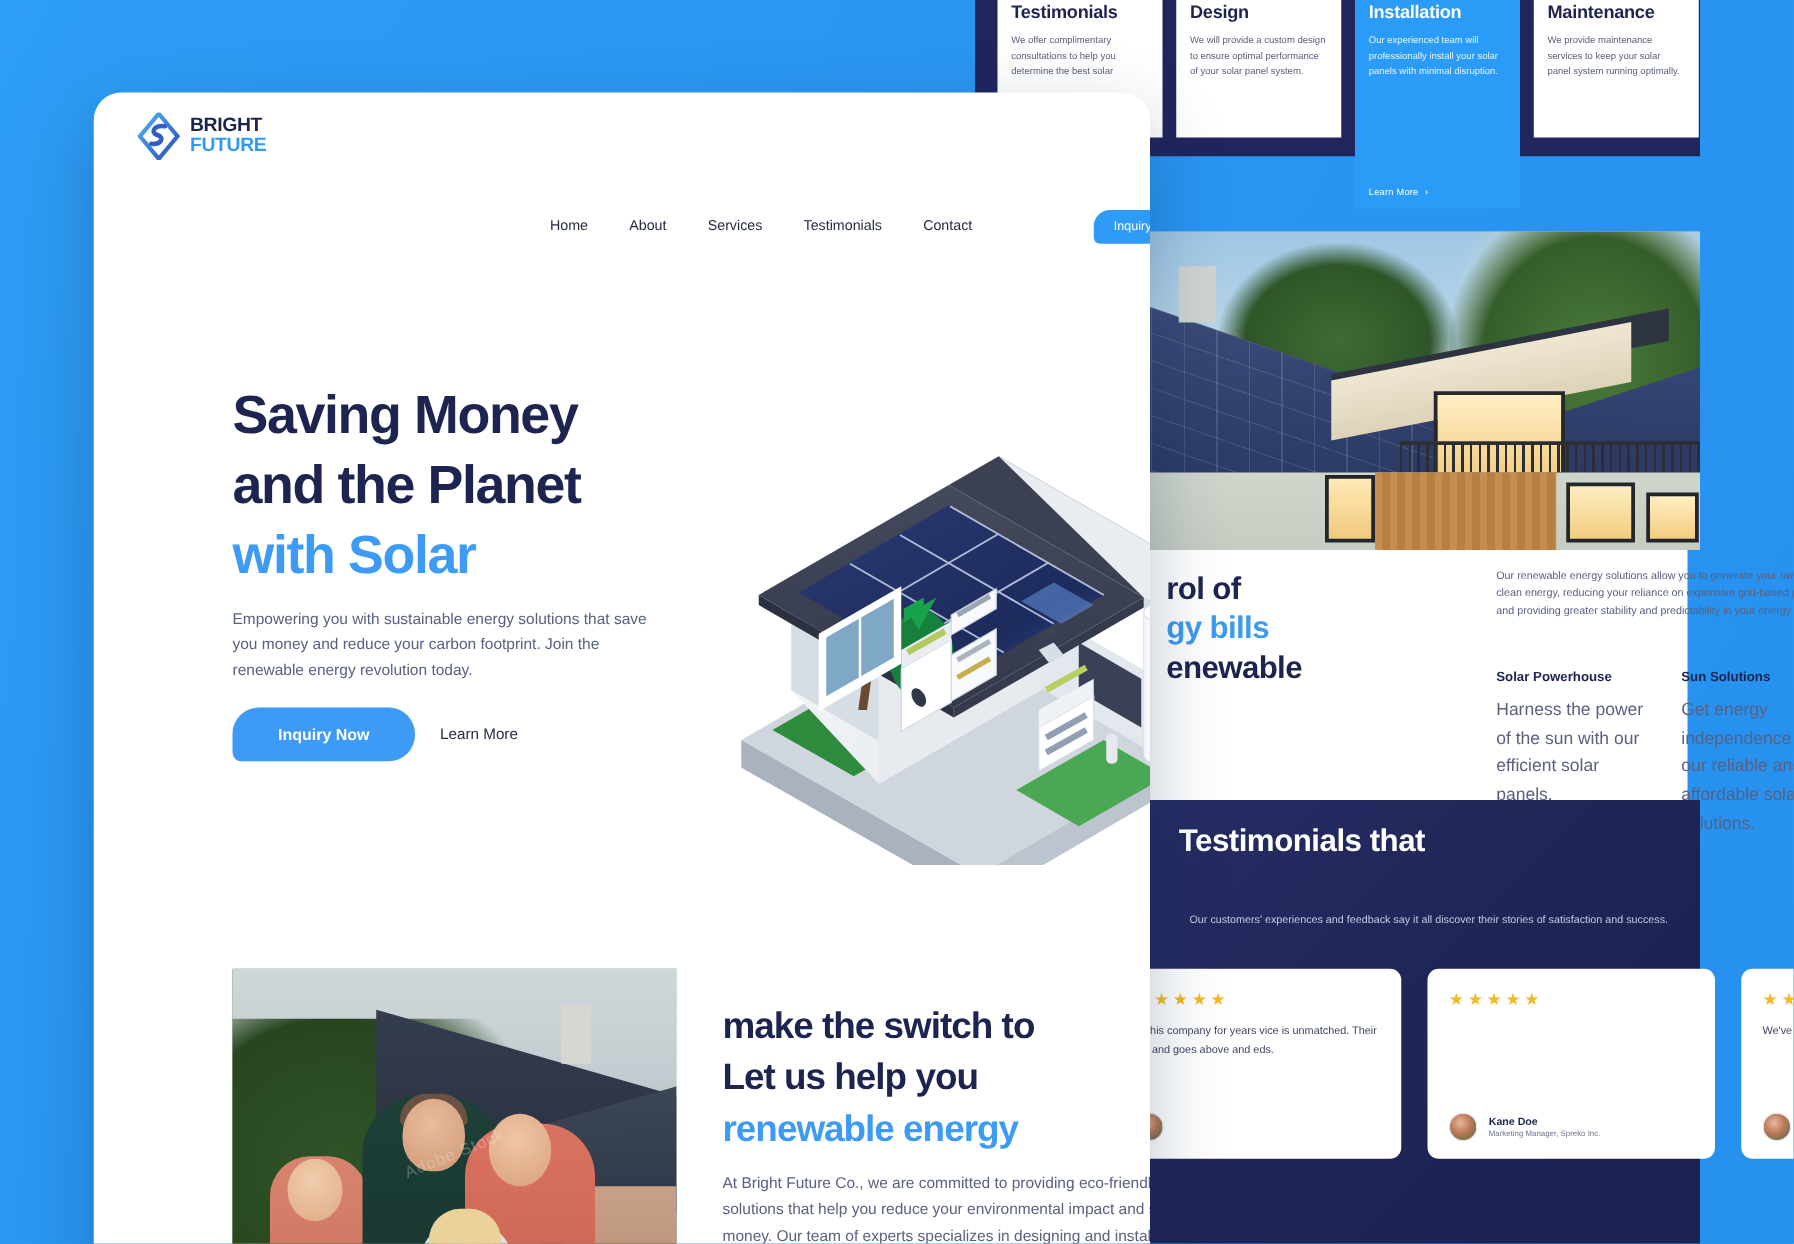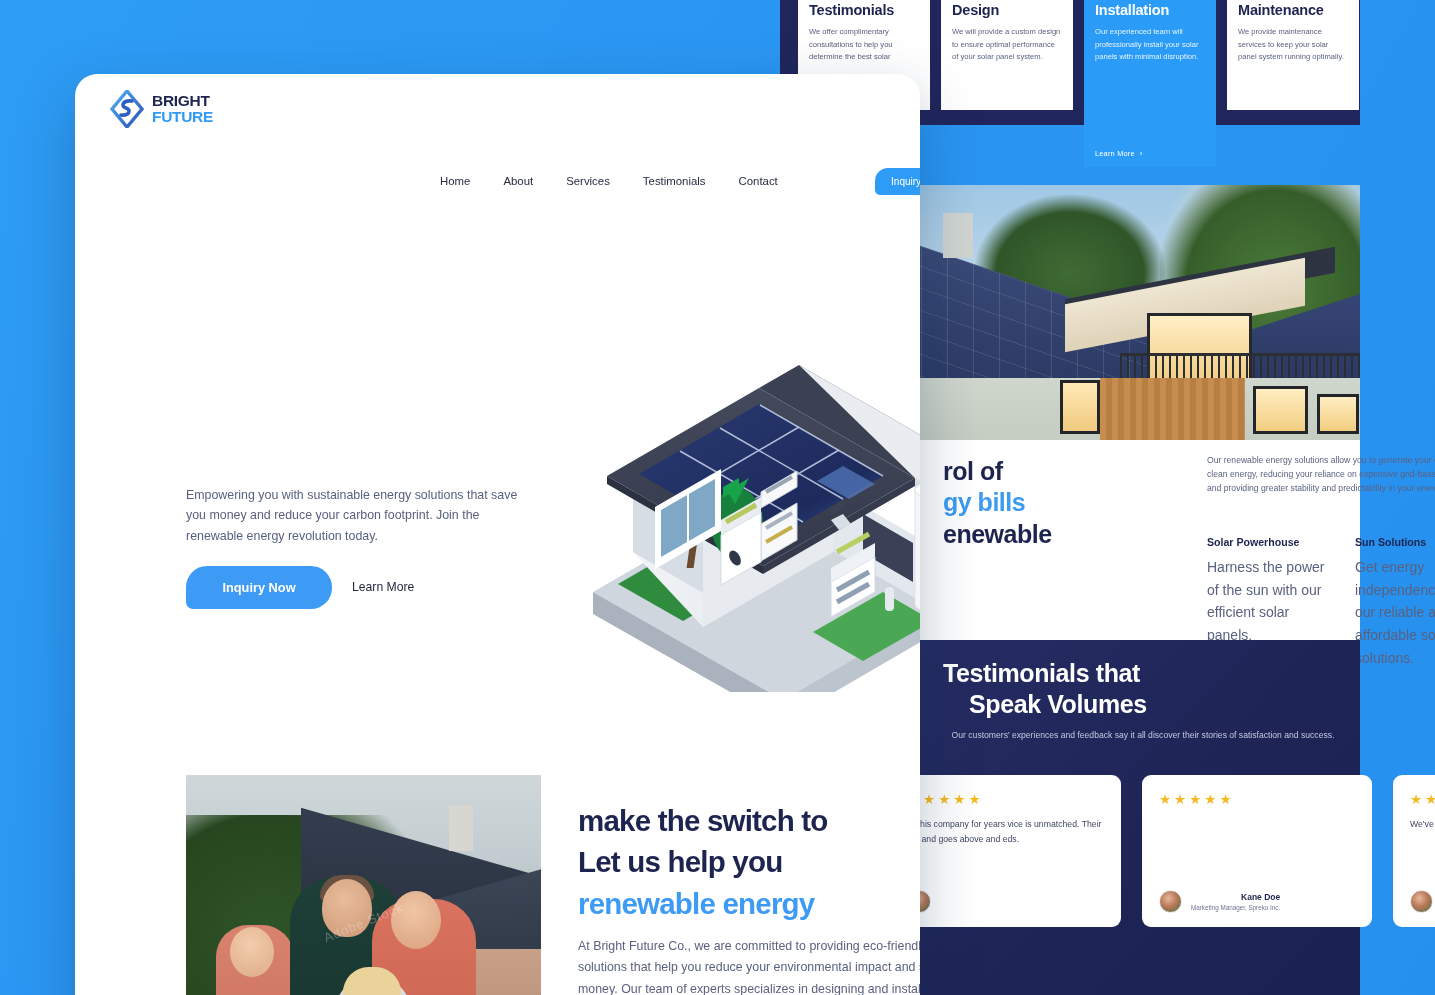--- a/index.html
+++ b/index.html
@@ -114,21 +114,21 @@
   }
   .bs-photo .win1 { position:absolute; left:145px; bottom:6px; width:40px; height:54px;
     background: linear-gradient(180deg,#ffe9b6,#f0c97e); border:3px solid #23252a; }
   .bs-photo .win2 { position:absolute; left:338px; bottom:6px; width:55px; height:48px;
     background: linear-gradient(180deg,#ffeec2,#f2cd80); border:3px solid #23252a; }
   .bs-photo .win3 { position:absolute; left:402px; bottom:6px; width:42px; height:40px;
     background: linear-gradient(180deg,#ffeec2,#f2cd80); border:3px solid #23252a; }
 
   
   .bs-white {
-    position: absolute; left: 135px; top: 500px;
+    position: absolute; left: 125px; top: 500px;
     width: 445px; height: 232px;
     background: #ffffff;
   }
   .bs-heading {
     position:absolute; left: 28px; top: 16px;
     font-size: 25px; font-weight: 700; line-height: 1.25;
     color:#1d2450; letter-spacing:-0.5px;
   }
   .bs-heading .hl { color:#3d9bf0; }
   .bs-body {
@@ -145,39 +145,40 @@
   
   .bs-testi {
     position: absolute; left: 135px; top: 700px;
     width: 445px; height: 355px;
     background: linear-gradient(135deg,#262d64 0%, #1e2455 55%, #1b2150 100%);
   }
   .bs-testi-h {
     position:absolute; left: 28px; top: 18px;
     font-size: 25px; font-weight: 700; color:#ffffff; line-height:1.22;
     letter-spacing:-0.4px;
+    text-align:center;
   }
   .bs-testi-h .ind { display:block; padding-left: 26px; }
   .bs-testi-sub {
     position:absolute; left: 28px; top: 88px; width: 400px;
     font-size: 8.6px; line-height: 1.75; color:#c4cade; text-align:center;
   }
   .testi-row {
     position:absolute; left: -24px; top: 135px;
     display:flex; gap: 21px;
   }
   .testi-card {
     width: 230px; height: 152px;
     background:#ffffff; border-radius: 9px;
     padding: 16px 17px;
     position: relative;
   }
   .stars { color:#f5b921; font-size: 13.5px; letter-spacing: 3px; margin-bottom: 10px; }
   .testi-text { font-size: 8.7px; line-height: 1.72; color:#3f4663; }
-  .testi-person { position:absolute; left:17px; bottom: 14px; display:flex; align-items:center; gap:9px;text-align:right; }
+  .testi-person { position:absolute; left:17px; bottom: 14px; display:flex; align-items:center; gap:9px; }
   .avatar {
     width:23px; height:23px; border-radius:50%;
     background: radial-gradient(circle at 40% 35%, #e8b89a 0%, #b9795a 45%, #4d6b3f 100%);
     border: 1px solid #e6e8ef;
   }
   .testi-name { font-size: 8.5px; font-weight:700; color:#1d2450; }
   .testi-role { font-size: 6.3px; color:#6d7490; margin-top:2px; }
 
   
   .front-screen {
@@ -367,21 +368,20 @@
         <div class="bs-sub-col">
           <div class="bs-sub-title">Sun Solutions</div>
           <div class="bs-sub-desc">Get energy independence with our reliable and affordable solar solutions.</div>
         </div>
       </div>
     </div>
 
     <div class="bs-testi">
       <div class="bs-testi-h">
         <span>Testimonials that</span>
-        <span class="ind">Speak Volumes</span>
       </div>
       <div class="bs-testi-sub">Our customers' experiences and feedback say it all discover their stories of satisfaction and success.</div>
 
       <div class="testi-row">
 
         <div class="testi-card">
           <div class="stars">★★★★★</div>
           <div class="testi-text">th this company for years vice is unmatched. Their ive and goes above and eds.</div>
           <div class="testi-person">
             <div class="avatar"></div>
@@ -443,20 +443,25 @@
     <div class="nav-links">
       <a href="#">Home</a>
       <a href="#">About</a>
       <a href="#">Services</a>
       <a href="#">Testimonials</a>
       <a href="#">Contact</a>
     </div>
 
     <button class="nav-cta">Inquiry Now</button>
 
+    <div class="hero-title">
+      <div>Saving Money</div>
+      <div>and the Planet</div>
+      <div class="hl">with Solar</div>
+    </div>
 
     <div class="hero-p">Empowering you with sustainable energy solutions that save you money and reduce your carbon footprint. Join the renewable energy revolution today.</div>
     <button class="hero-btn">Inquiry Now</button>
     <a class="hero-link" href="#">Learn More</a>
 
     <svg class="house" viewBox="0 0 440 440">
       <defs>
         <linearGradient id="panelG" x1="0" y1="0" x2="1" y2="1">
           <stop offset="0" stop-color="#2a3a72"></stop>
             <stop offset="0.7" stop-color="#1d2a5c"></stop>

